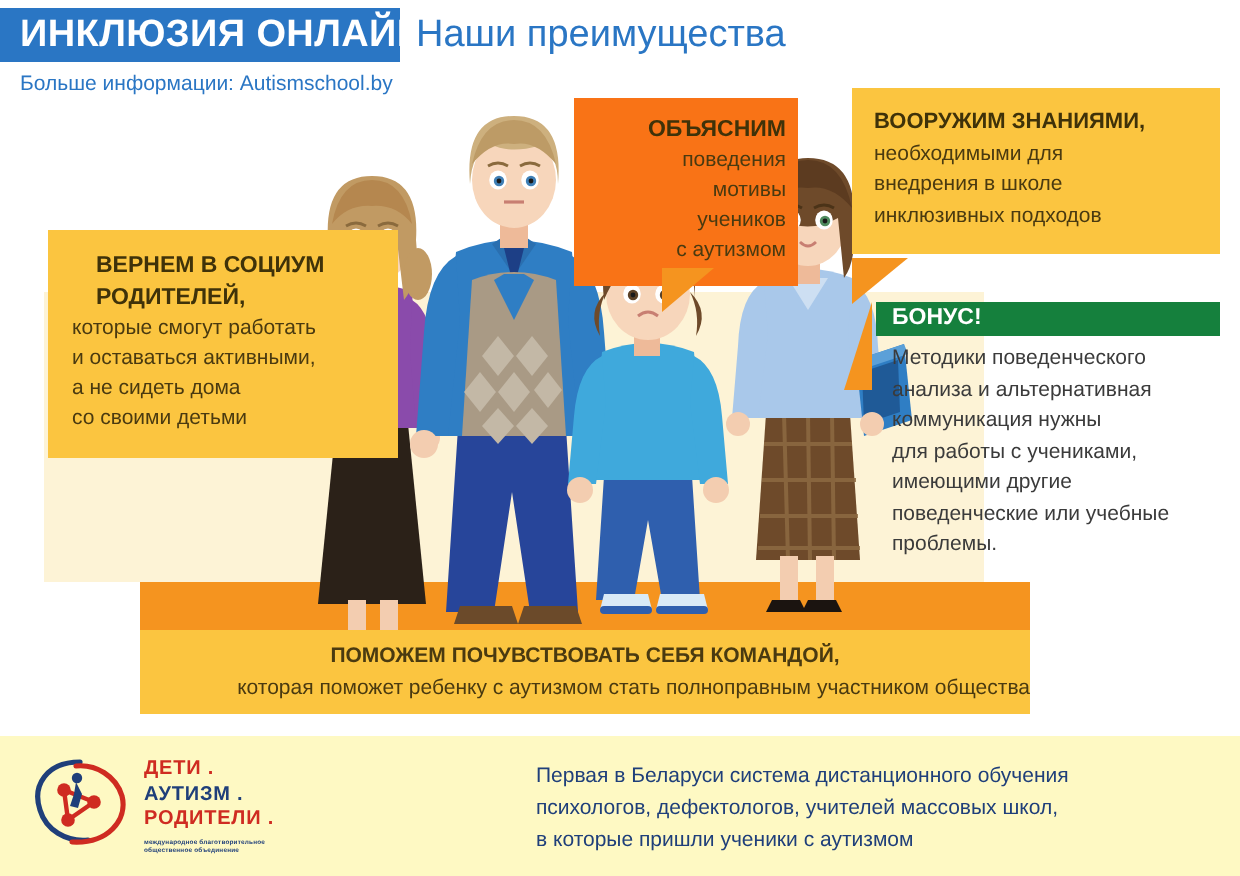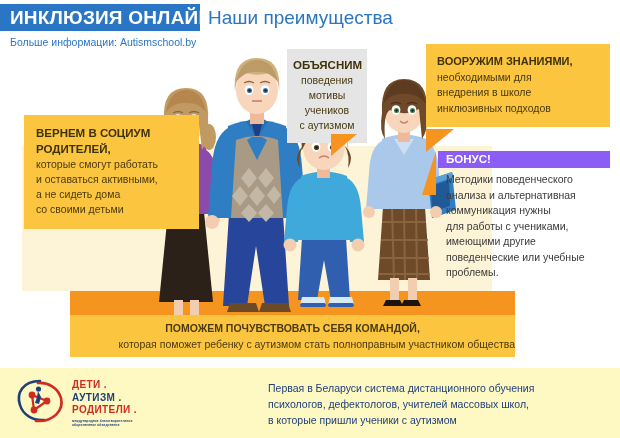--- a/index.html
+++ b/index.html
@@ -44,27 +44,27 @@
   .box{position:absolute;box-sizing:border-box;}
   .box .hl{display:block;font-weight:bold;}
   .box .ln{display:block;}
 
   .box-left{
     left:24px;top:115px;width:175px;
     background:#fbc540;color:#4a3a10;
     padding:11px 10px 12px 12px;
     font-size:10.5px;line-height:15px;
   }
-  .box-left .hl{font-size:11.5px;line-height:15.5px;color:#3f3209;}
+  .box-left .hl{font-size:11.5px;line-height:15.5px;color:#3f3209;margin-left:12px;}
 
   .box-explain{
-    left:287px;top:49px;width:80px;
-    background:#e5e5e5;color:#4a3a10;
+    left:287px;top:49px;width:112px;
+    background:#f97316;color:#4a3a10;
     padding:9px 6px 10px 6px;
-    font-size:10.5px;line-height:15px;text-align:center;
+    font-size:10.5px;line-height:15px;text-align:right;
   }
   .box-explain .hl{font-size:11.5px;color:#3f3209;}
   .tail-explain{
     position:absolute;left:331px;top:134px;width:0;height:0;
     border-left:0 solid transparent;
     border-top:22px solid #f5941f;
     border-right:26px solid transparent;
   }
 
   .box-arm{
@@ -75,21 +75,21 @@
   }
   .box-arm .hl{font-size:11px;color:#3f3209;}
   .tail-arm{
     position:absolute;left:426px;top:129px;width:0;height:0;
     border-top:23px solid #f5941f;
     border-right:28px solid transparent;
   }
 
   .bonus-head{
     left:438px;top:151px;width:172px;height:17px;
-    background:#8b5cf6;
+    background:#15803d;
   }
   .bonus-head span{
     position:absolute;left:8px;top:2px;
     font-size:11.5px;font-weight:bold;color:#ffffff;
   }
   .bonus-body{
     left:438px;top:169px;width:176px;
     color:#3b3b3b;
     font-size:10.5px;line-height:15.5px;
     padding:3px 4px 4px 8px;

